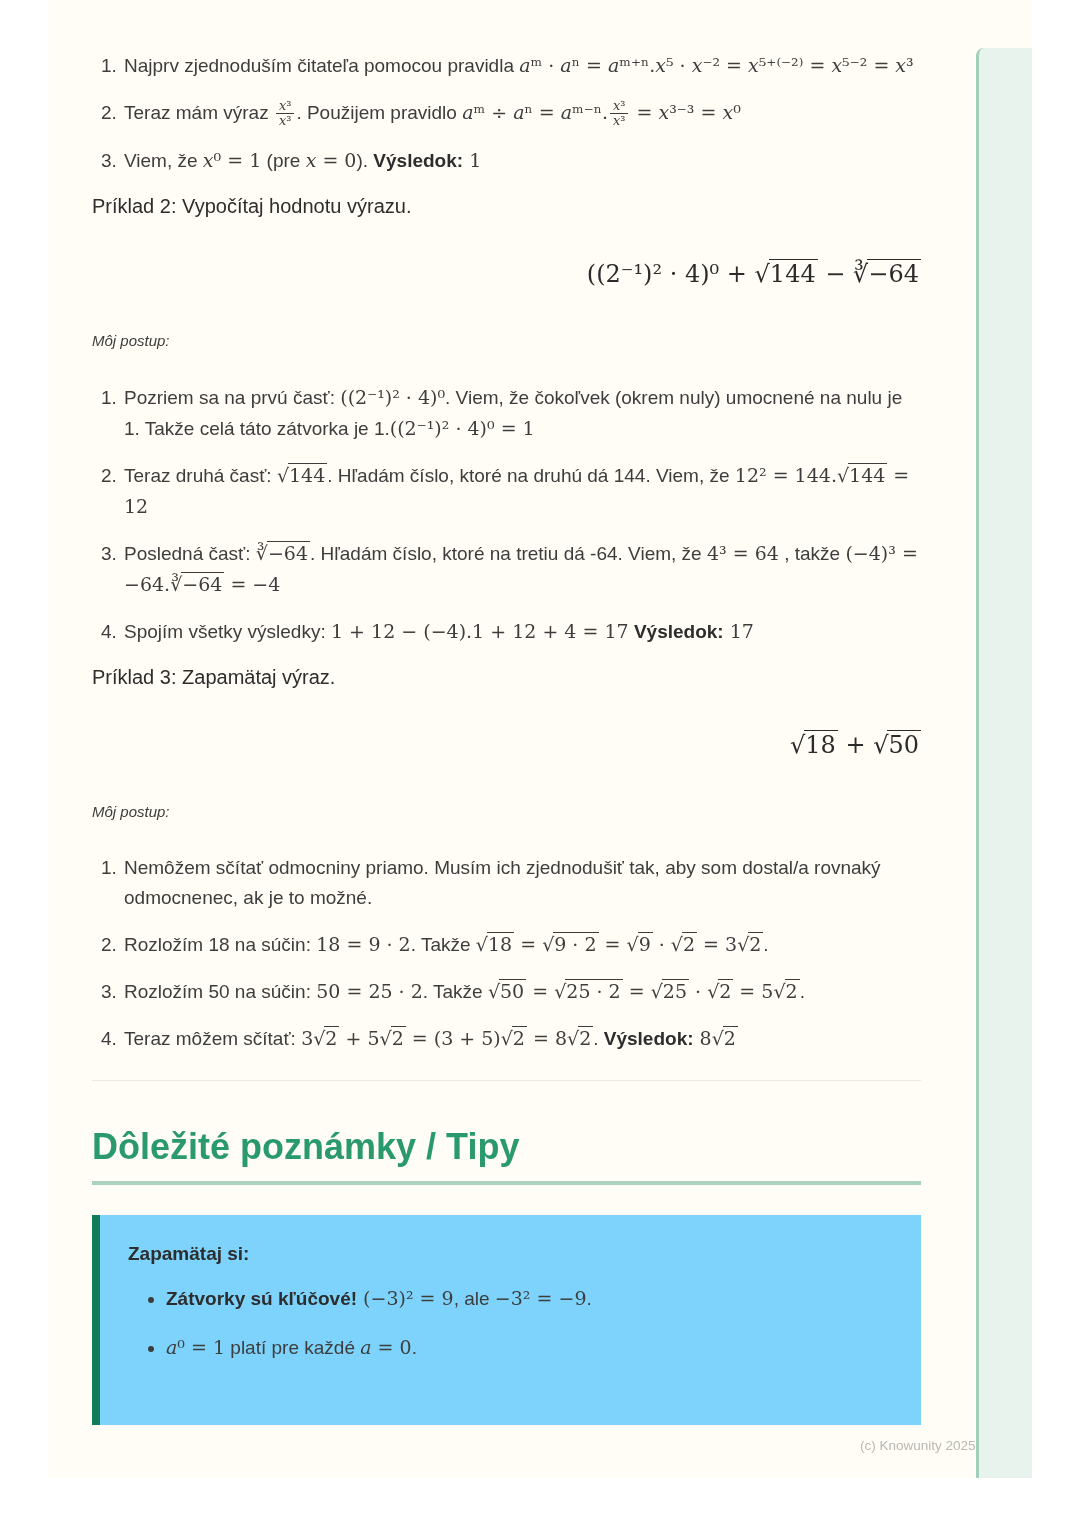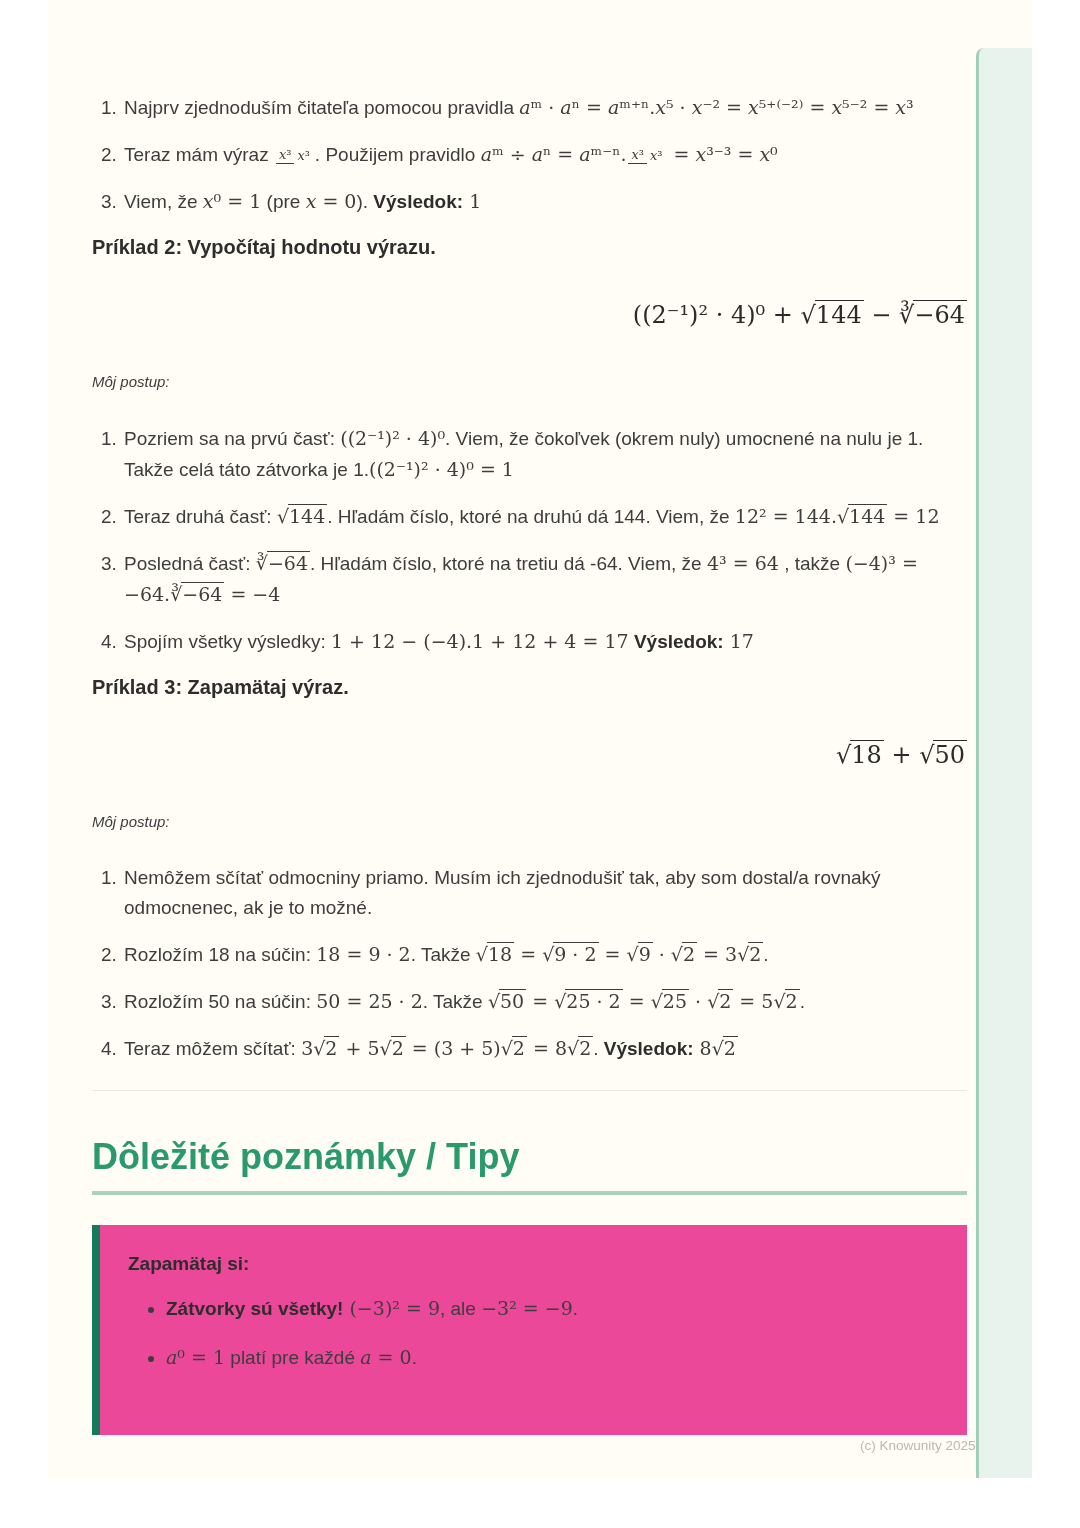--- a/index.html
+++ b/index.html
@@ -1,43 +1,43 @@
 <!DOCTYPE html>
 <html><head>
 <meta charset="utf-8">
 <style>
   html,body{margin:0;padding:0;background:#ffffff;}
   .canvas{position:relative;width:1080px;height:1528px;background:#ffffff;overflow:hidden;
           font-family:"Liberation Sans","DejaVu Sans",sans-serif;color:#3d3d3d;}
   .page{position:absolute;left:48px;top:0;width:984px;height:1478px;background:#fffdf5;overflow:hidden;}
   .stripe{position:absolute;right:0;top:48px;bottom:0;width:53px;background:#e7f3ec;
           border-left:3px solid #a2cfb9;border-top-left-radius:8px;}
-  .content{position:relative;padding:50px 65px 0 44px;font-size:19px;line-height:30px;margin-top:42px;}
+  .content{position:relative;padding:50px 111px 0 44px;font-size:19px;line-height:30px;}
   ol.steps{margin:0;padding:0 0 0 30px;}
   ol.steps li{margin:0 0 16px 0;padding-left:2px;}
   ul.tips{margin:0;padding:0 0 0 38px;}
   ul.tips li{margin:0 0 18px 0;}
-  h3.ex-heading{margin:12px 0 0 0;font-size:20px;line-height:28px;color:#2d2d2d;font-weight:bold;}
+  h3.ex-heading{margin:12px 0 0 0;font-size:20px;line-height:28px;color:#2d2d2d;font-weight:normal;}
   .formula{margin:36px 0 34px 0;text-align:right;font-size:24px;line-height:36px;color:#2b2b2b;}
   .postup{margin:0 0 26px 0;font-style:italic;font-size:15px;}
   .divider{height:1px;background:#e9e9e2;margin:26px 0 0 0;}
   h1.notes-heading{margin:44px 0 0 0;font-size:36px;line-height:44px;font-weight:bold;color:#2a9a6e;
                    font-family:"Liberation Sans","DejaVu Sans",sans-serif;}
   .underline{height:4px;background:#abd2bf;margin:12px 0 0 0;}
-  .callout{margin:30px 0 0 0;min-height:210px;background:#ec4899;border-left:8px solid #137a5a;
+  .callout{margin:30px 0 0 0;min-height:210px;background:#7dd3fc;border-left:8px solid #137a5a;
            padding:24px 24px 20px 28px;box-sizing:border-box;}
   .callout-title{margin:0 0 14px 0;font-weight:bold;font-size:19px;color:#2d2d2d;}
   .footer{position:absolute;left:860px;top:1438px;font-size:13.5px;color:#b8b8b5;z-index:3;}
   
   .math{font-family:"DejaVu Serif","DejaVu Sans",serif;font-style:normal;}
   .math i{font-style:italic;}
   .seg-b{font-weight:bold;color:#2d2d2d;}
   .rsign{margin-right:-1px;}
   .rad{border-top:1.5px solid currentColor;padding:0 2px 0 1px;}
-  .frac{display:inline-flex;align-items:center;vertical-align:middle;
+  .frac{display:inline-flex;flex-direction:column;align-items:center;vertical-align:middle;
         font-family:"DejaVu Serif","DejaVu Sans",serif;font-size:0.68em;line-height:1.15;margin:0 2px;}
   .fn{border-bottom:1px solid currentColor;padding:0 3px;}
   .fd{padding:0 3px;}
 </style>
 </head>
 <body>
 
 <div class="canvas">
   <div class="page">
     <div class="stripe"></div>
@@ -83,21 +83,21 @@
       </ol>
 
       <div class="divider"></div>
 
       <h1 class="notes-heading">Dôležité poznámky / Tipy</h1>
       <div class="underline"></div>
 
       <div class="callout">
         <p class="callout-title">Zapamätaj si:</p>
         <ul class="tips">
-          <li><span class="seg-b">Zátvorky sú všetky!</span><span class="math"> (−3)² = 9</span>, ale <span class="math">−3² = −9</span>.</li>
+          <li><span class="seg-b">Zátvorky sú kľúčové!</span><span class="math"> (−3)² = 9</span>, ale <span class="math">−3² = −9</span>.</li>
           <li><span class="math"><i>a</i>⁰ = 1</span> platí pre každé <span class="math"><i>a</i> = 0</span>.</li>
         </ul>
       </div>
 
     </div>
   </div>
 
   <div class="footer">(c) Knowunity 2025</div>
 </div>
 

